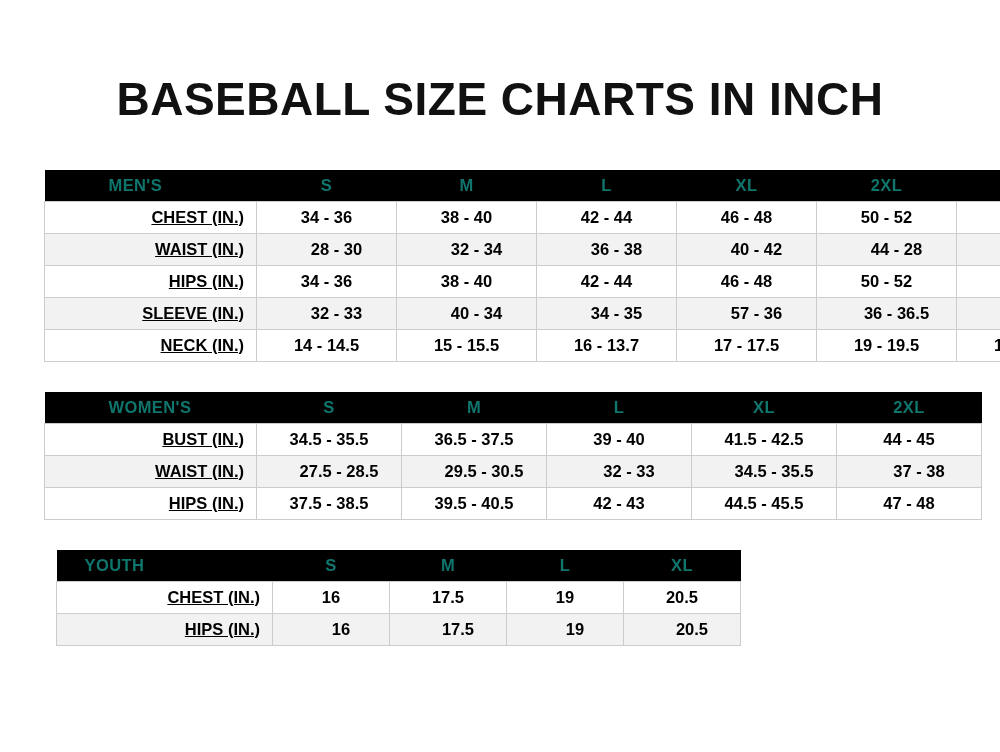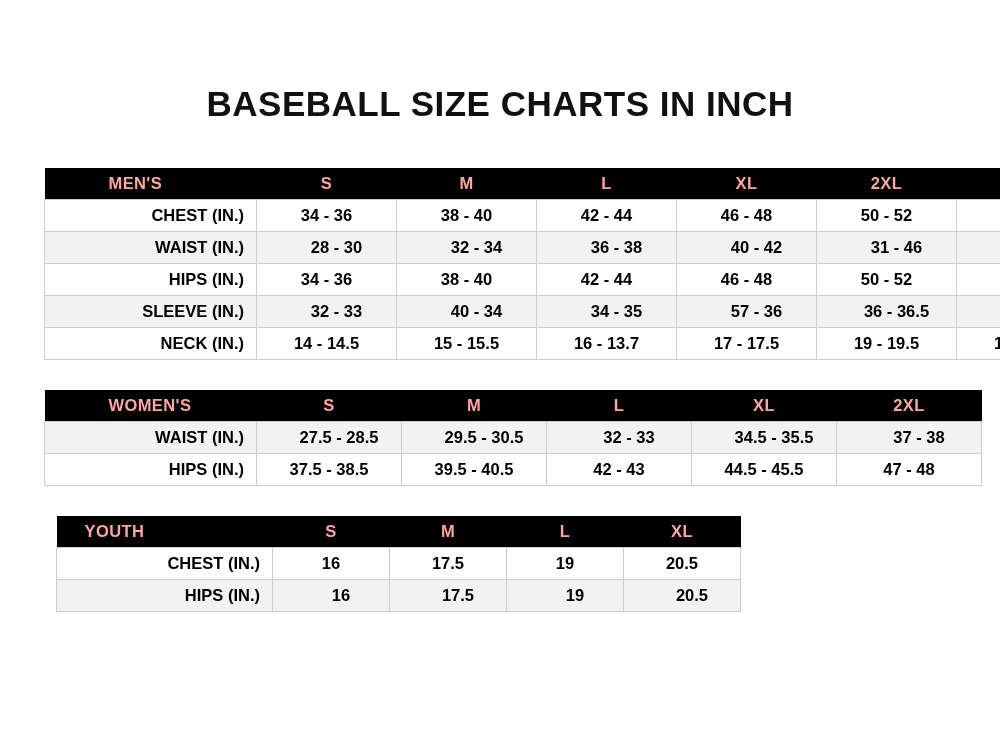--- a/index.html
+++ b/index.html
@@ -15,24 +15,24 @@
     overflow: hidden;
   }
   .page {
     position: relative;
     width: 1000px;
     height: 752px;
     box-sizing: border-box;
   }
   .title {
     text-align: center;
-    font-size: 35px;
+    font-size: 46px;
     font-weight: bold;
     letter-spacing: 0.5px;
-    margin: 12px;
+    margin: 0;
     padding-top: 72px;
     color: #111111;
   }
 
   .tables {
     margin-top: 44px;
     padding-left: 44px;
     padding-right: 44px;
   }
 
@@ -44,21 +44,21 @@
   }
 
   table.men { width: 912px; }
   table.women { width: 792px; }
   table.youth { width: 684px; margin-left: 12px; }
 
   table + table { margin-top: 30px; }
 
   thead th {
     background: #000000;
-    color: #fca5a5;
+    color: #0f766e;
     height: 31px;
     font-size: 16.5px;
     font-weight: bold;
     letter-spacing: 0.4px;
     border: none;
     padding: 0;
   }
   thead th.labelcol {
     text-align: left;
     padding-left: 64px;
@@ -77,20 +77,21 @@
     color: #000000;
   }
   tbody tr.alt td {
     background: #f2f2f2;
     padding-left: 20px;
   }
   tbody td.rowlabel {
     text-align: right;
     padding-right: 12px;
     background: #ffffff;
+    text-decoration: underline;
   }
   tbody tr.alt td.rowlabel {
     background: #f2f2f2;
   }
 
   
   .men col.c0 { width: 212px; }
   .men col.cN { width: 140px; }
 
   .women col.c0 { width: 212px; }
@@ -138,21 +139,21 @@
           <td>46 - 48</td>
           <td>50 - 52</td>
           <td>54 - 56</td>
         </tr>
         <tr class="alt">
           <td class="rowlabel">WAIST (IN.)</td>
           <td>28 - 30</td>
           <td>32 - 34</td>
           <td>36 - 38</td>
           <td>40 - 42</td>
-          <td>31 - 46</td>
+          <td>44 - 28</td>
           <td>48 - 50</td>
         </tr>
         <tr>
           <td class="rowlabel">HIPS (IN.)</td>
           <td>34 - 36</td>
           <td>38 - 40</td>
           <td>42 - 44</td>
           <td>46 - 48</td>
           <td>50 - 52</td>
           <td>54 - 56</td>
@@ -191,20 +192,28 @@
         <tr>
           <th class="labelcol">WOMEN'S</th>
           <th>S</th>
           <th>M</th>
           <th>L</th>
           <th>XL</th>
           <th>2XL</th>
         </tr>
       </thead>
       <tbody>
+        <tr>
+          <td class="rowlabel">BUST (IN.)</td>
+          <td>34.5 - 35.5</td>
+          <td>36.5 - 37.5</td>
+          <td>39 - 40</td>
+          <td>41.5 - 42.5</td>
+          <td>44 - 45</td>
+        </tr>
         <tr class="alt">
           <td class="rowlabel">WAIST (IN.)</td>
           <td>27.5 - 28.5</td>
           <td>29.5 - 30.5</td>
           <td>32 - 33</td>
           <td>34.5 - 35.5</td>
           <td>37 - 38</td>
         </tr>
         <tr>
           <td class="rowlabel">HIPS (IN.)</td>

